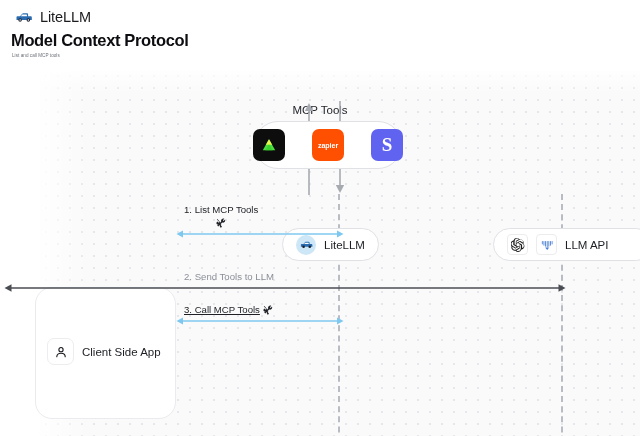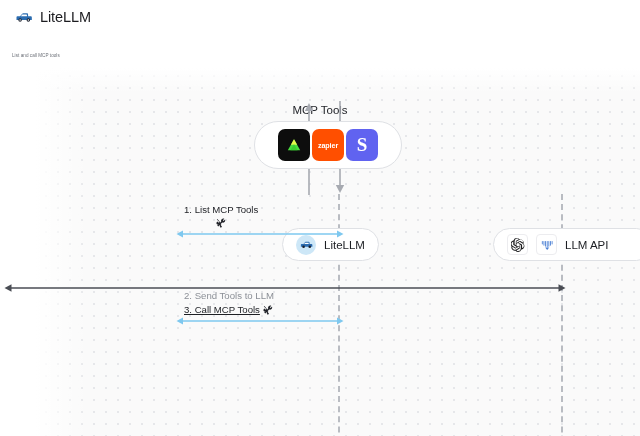--- a/index.html
+++ b/index.html
@@ -118,21 +118,21 @@
     left: 254px;
     top: 53px;
     width: 148px;
     height: 48px;
     border: 1.4px solid #dfe1e5;
     border-radius: 24px;
     background: #ffffff;
     display: flex;
     align-items: center;
     justify-content: center;
-    gap: 2px;
+    gap: 27px;
     z-index: 3;
     box-sizing: border-box;
   }
   .tool-icon {
     width: 32px;
     height: 32px;
     border-radius: 7px;
     display: flex;
     align-items: center;
     justify-content: center;
@@ -258,21 +258,21 @@
   }
   .msg-label {
     position: absolute;
     font-size: 9.6px;
     white-space: nowrap;
     display: flex;
     align-items: center;
     gap: 3px;
   }
   .label-dark { color: #1d1f24; }
-  .label-gray { color: #8b8f96; margin-top: 19px; }
+  .label-gray { color: #8b8f96; }
   .tools-glyph {
     font-size: 9.5px;
     line-height: 1;
     color: #22242a;
   }
 
   svg { display: block; }
 </style>
 </head>
 <body>
@@ -286,20 +286,21 @@
         <path d="M9.9 5.1 L14.9 5.1 C15.3 5.1 15.5 5.3 15.5 5.7 L15.5 7.2 L8.2 7.2 Z" fill="#ffffff"></path>
         <circle cx="7.3" cy="11.6" r="2.1" fill="#1a202c"></circle>
         <circle cx="7.3" cy="11.6" r="0.85" fill="#ffffff"></circle>
         <circle cx="17.2" cy="11.6" r="2.1" fill="#1a202c"></circle>
         <circle cx="17.2" cy="11.6" r="0.85" fill="#ffffff"></circle>
       </svg>
     </span>
     <span class="brand-name">LiteLLM</span>
   </div>
 
+  <div class="page-title">Model Context Protocol</div>
   <div class="page-subtitle">List and call MCP tools</div>
 
   <div class="canvas">
 
     <div class="lifeline lifeline-litellm"></div>
     <div class="lifeline lifeline-llmapi"></div>
 
     <div class="mcp-title">MCP Tools</div>
 
     <div class="mcp-box">
@@ -359,20 +360,31 @@
             <rect x="14.4" y="5" width="1.5" height="10" rx="0.7"></rect>
             <rect x="17.2" y="5" width="1.5" height="8.2" rx="0.7"></rect>
             <rect x="20" y="5" width="1.5" height="6" rx="0.7"></rect>
             <path d="M12.35 20.6 L8.9 16.2 L15.8 16.2 Z"></path>
           </g>
         </svg>
       </span>
       <span class="node-label">LLM API</span>
     </div>
 
+    <div class="client-card">
+      <div class="client-inner">
+        <span class="client-avatar">
+          <svg width="14" height="14" viewBox="0 0 24 24" fill="none" stroke="#17181c" stroke-width="1.9" stroke-linecap="round" stroke-linejoin="round">
+            <circle cx="12" cy="8" r="3.6"></circle>
+            <path d="M4.8 20.2c0-3.7 3.2-6 7.2-6s7.2 2.3 7.2 6"></path>
+          </svg>
+        </span>
+        <span class="client-label">Client Side App</span>
+      </div>
+    </div>
 
     <div class="msg" style="left:176px; top:159px;">
       <svg width="168" height="14" viewBox="0 0 168 14">
         <line x1="6" y1="7" x2="162" y2="7" stroke="#7ec8ef" stroke-width="1.5"></line>
         <path d="M0.5 7 L7 3.6 L7 10.4 Z" fill="#7ec8ef"></path>
         <path d="M167.5 7 L161 3.6 L161 10.4 Z" fill="#7ec8ef"></path>
       </svg>
     </div>
     <div class="msg-label label-dark" style="left:184px; top:160px; transform:translateY(-100%);flex-direction:column;">
       <span>1. List MCP Tools</span>

